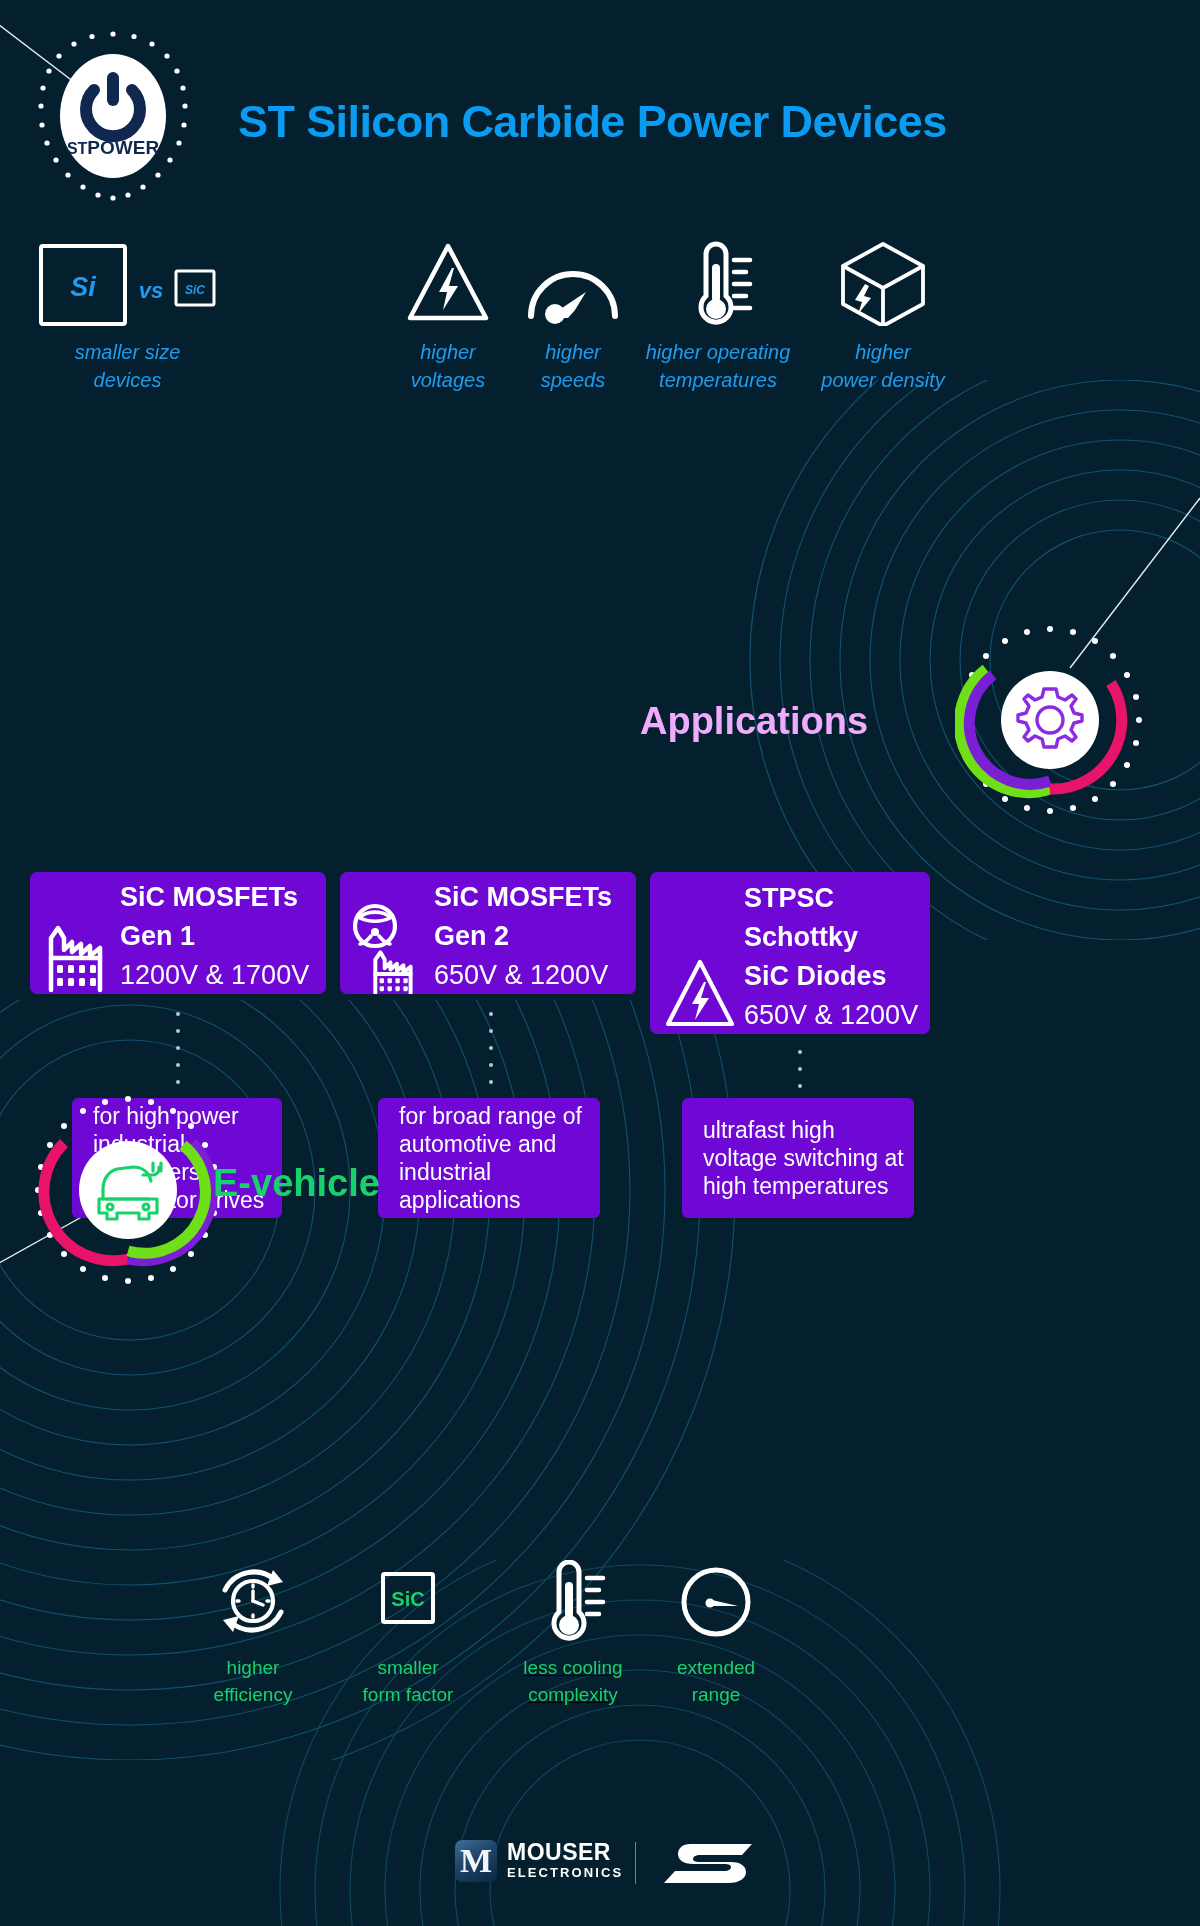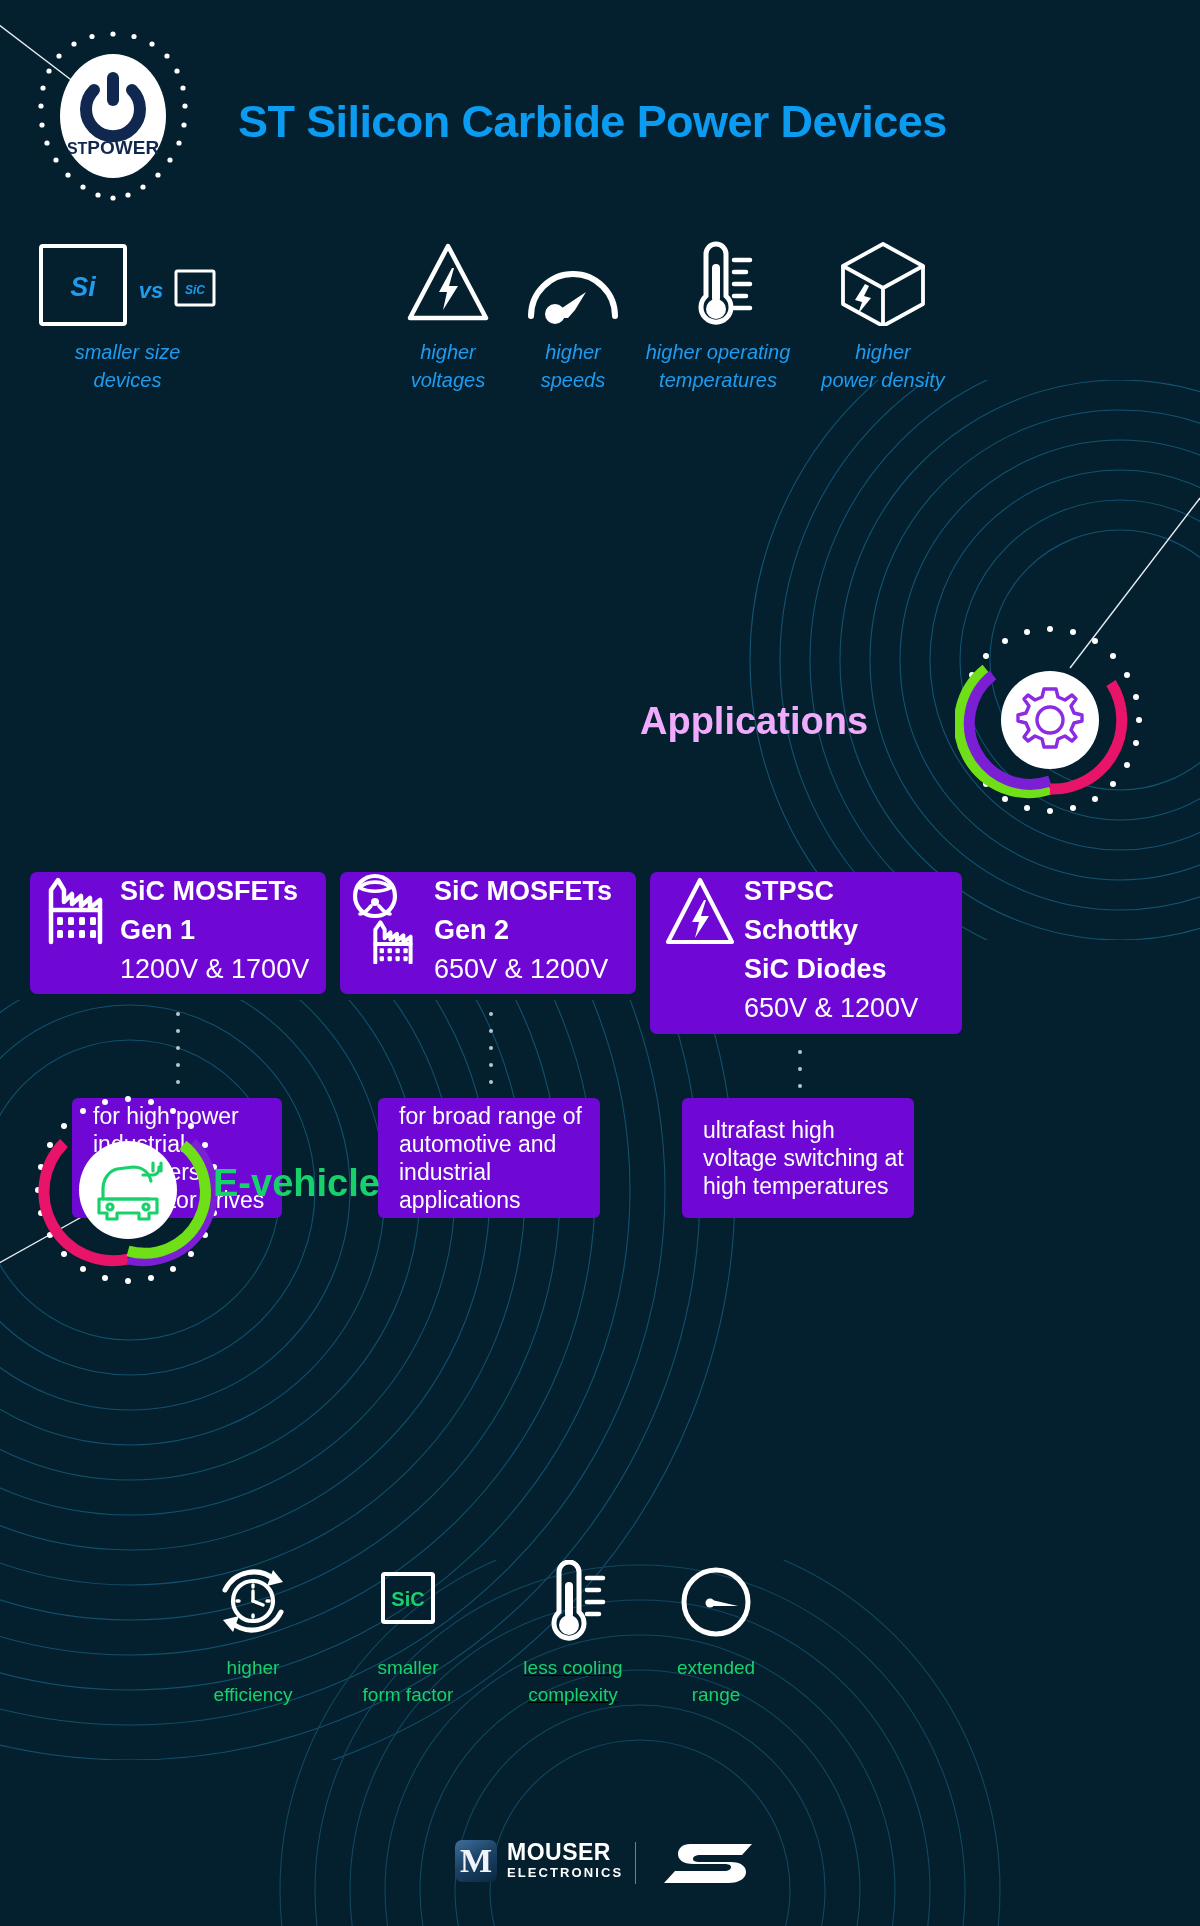--- a/index.html
+++ b/index.html
@@ -37,21 +37,21 @@
   
   .apps-title{
     position:absolute;left:640px;top:700px;
     font-size:38px;font-weight:bold;color:#f0abfc;white-space:nowrap;
   }
   .app-badge{position:absolute;left:955px;top:625px;width:190px;height:190px;}
 
   
   .prod{
     position:absolute;background:#6f08d4;border-radius:7px;
-    box-sizing:border-box;display:flex;align-items:flex-start;
+    box-sizing:border-box;display:flex;align-items:flex-end;
   }
   .prod .picon{flex:0 0 auto;display:flex;align-items:flex-end;justify-content:center;}
   .prod .ptxt{color:#fff;}
   .prod .pname{font-size:27px;font-weight:bold;line-height:39px;white-space:pre-line;}
   .prod .pvolt{font-size:27px;line-height:38px;white-space:nowrap;}
 
   .desc{
     position:absolute;background:#6f08d4;border-radius:6px;box-sizing:border-box;
     display:flex;align-items:center;
   }
@@ -358,21 +358,21 @@
         </g>
       </svg>
     </div>
     <div class="ptxt" style="padding-left:6px;">
       <div class="pname">SiC MOSFETs
 Gen 2</div>
       <div class="pvolt">650V &amp; 1200V</div>
     </div>
   </div>
 
-  <div class="prod" style="left:650px;top:872px;width:312px;height:162px;padding:0 14px;">
+  <div class="prod" style="left:650px;top:872px;width:280px;height:162px;padding:0 14px;">
     <div class="picon" style="width:72px;height:80px;align-items:center;">
       <svg width="72" height="76" viewBox="0 0 72 76">
         <path d="M36 6 L68 68 L4 68 Z" fill="none" stroke="#fff" stroke-width="4.2" stroke-linejoin="round"></path>
         <path d="M40 26 L28 48 L35 48 L31 64 L45 42 L37 42 L42 26 Z" fill="#fff"></path>
       </svg>
     </div>
     <div class="ptxt" style="padding-left:8px;">
       <div class="pname">STPSC
 Schottky
 SiC Diodes</div>

